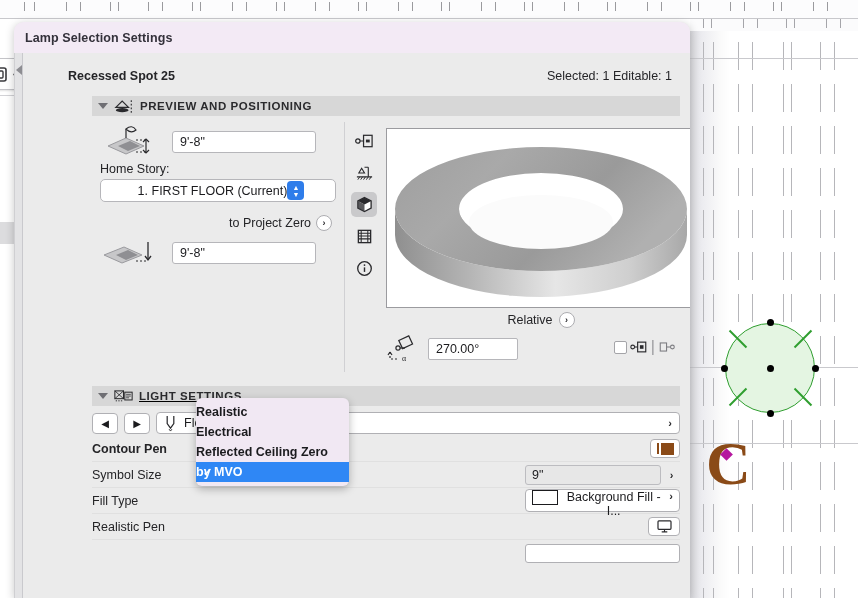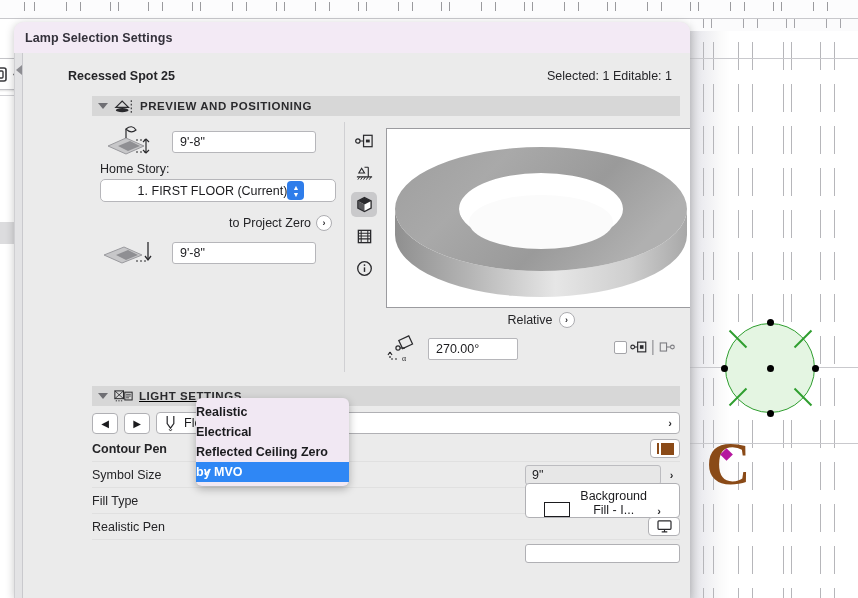--- a/index.html
+++ b/index.html
@@ -302,23 +302,23 @@
   }
   .pen-line { width: 2px; height: 11px; }
   .pen-fill { width: 13px; height: 12px; }
   .size-input {
     width: 136px; height: 20px; background: #e7e7e7;
     border: 1px solid #bcbcc0; border-radius: 3px;
     font-size: 12.5px; color: #1b1b1e; padding: 0 6px;
     display: flex; align-items: center;
   }
   .fill-combo {
-    width: 155px; height: 35px; background: #ffffff;
+    width: 155px; height: 23px; background: #ffffff;
     border: 1px solid #b0b0b4; border-radius: 4px;
-    display: flex; align-items: flex-end; gap: 7px; padding: 0 18px;
+    display: flex; align-items: flex-start; gap: 7px; padding: 0 6px;
     font-size: 12.5px; color: #1b1b1e;
   }
   .fill-chip { width: 26px; height: 15px; background: #fff; border: 1.4px solid #1b1b1e; }
   .chev-r { font-size: 11px; color: #2a2a2d; font-weight: bold; }
   .scr-btn {
     width: 17px; height: 20px;
     display: flex; align-items: center; justify-content: center;
     font-size: 11px; color: #2a2a2d; font-weight: bold;
   }
   .bg-pen {

